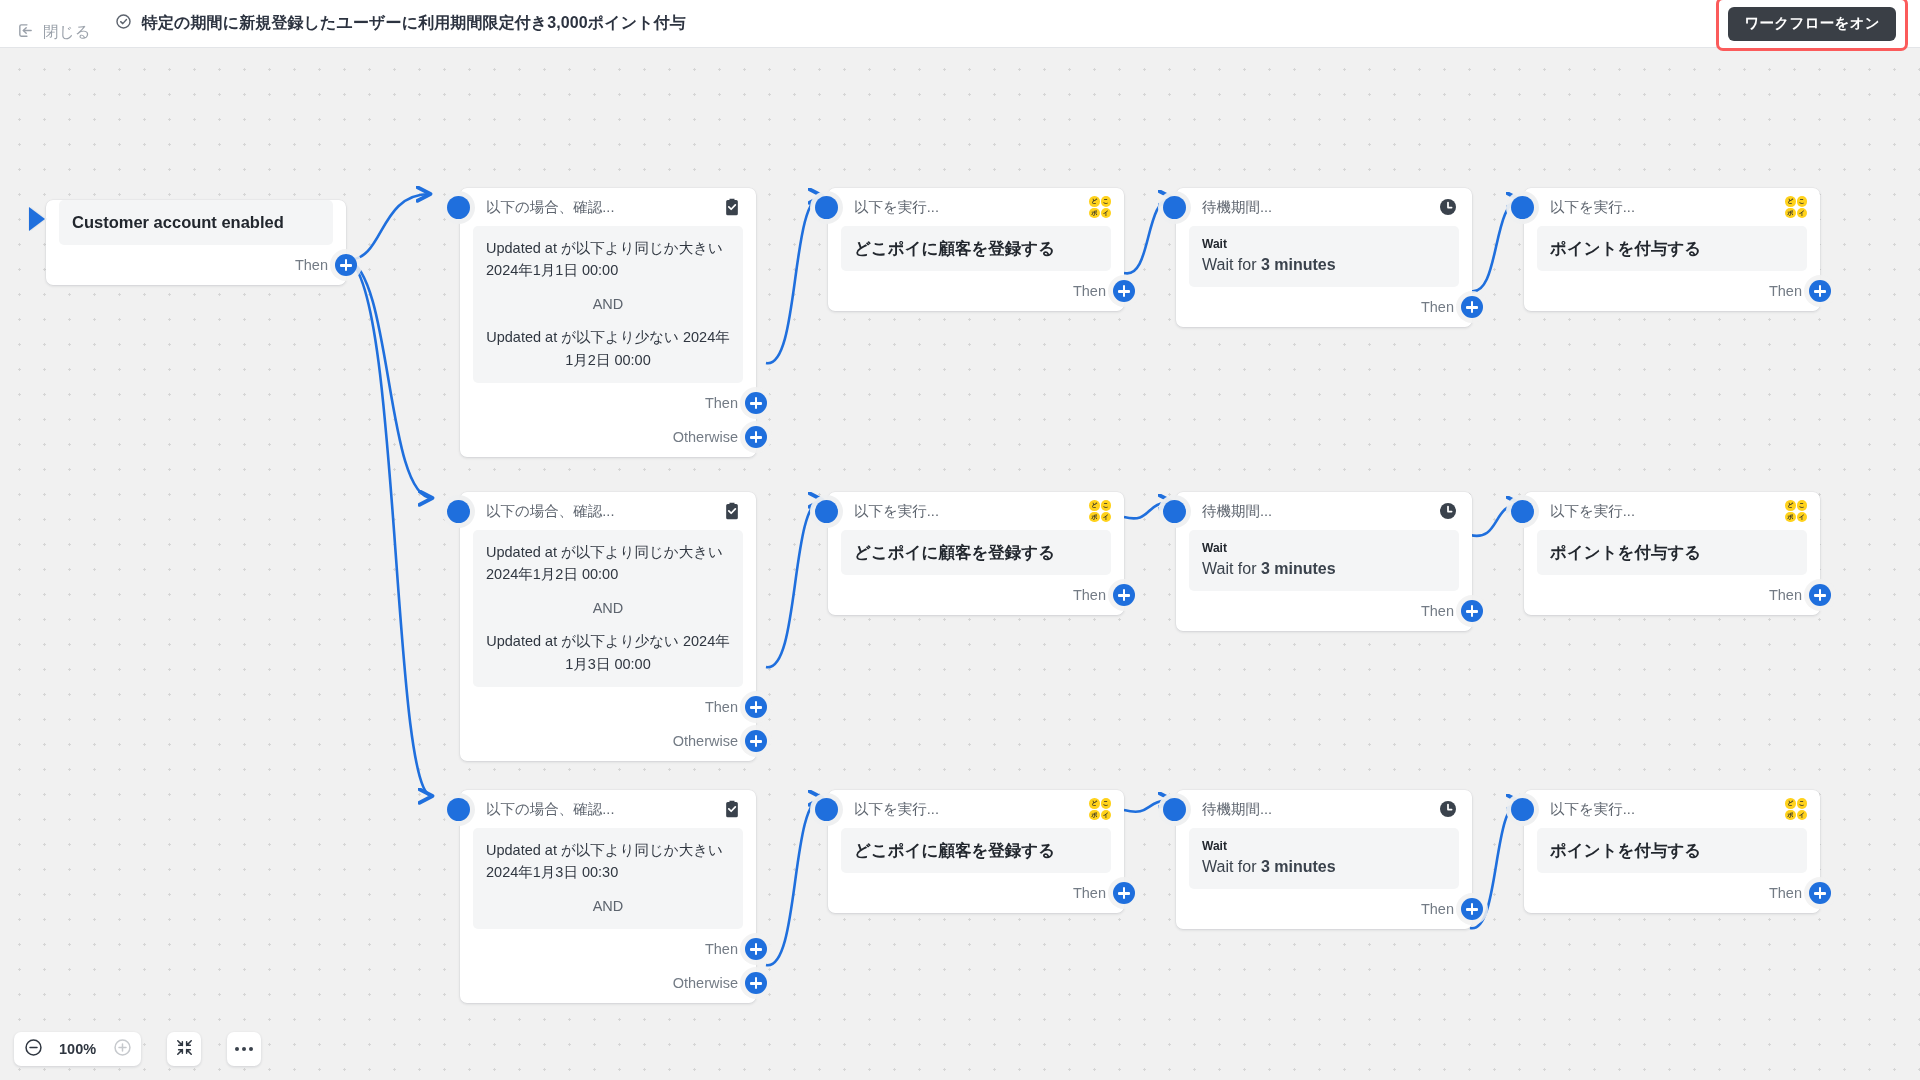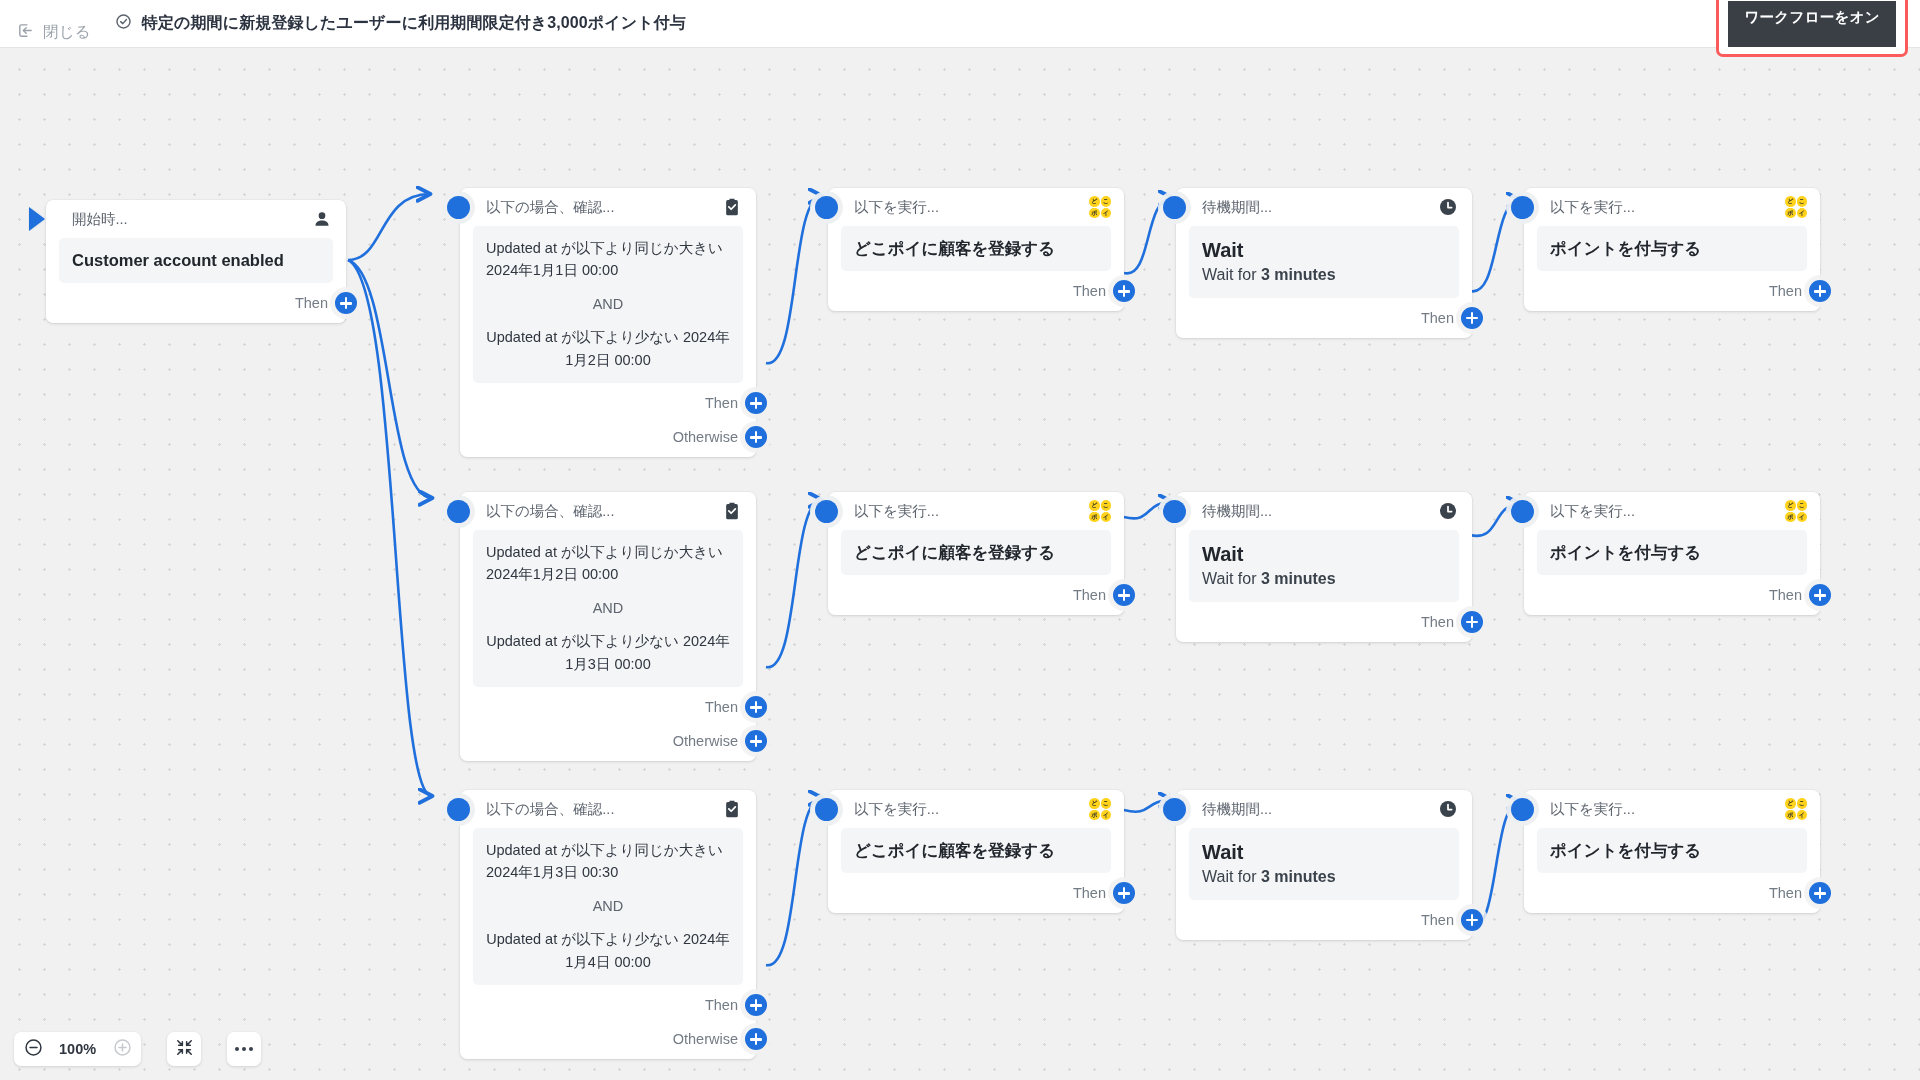--- a/index.html
+++ b/index.html
@@ -67,24 +67,24 @@
     position: relative;
     padding: 7px 9px;
     border: 3px solid #fb5b5b;
     border-radius: 7px;
     background: #ffffff;
   }
   .toggle-btn {
     background: #3a3f46;
     color: #ffffff;
     border: none;
-    border-radius: 0;
+    border-radius: 6px;
     font-size: 14.5px;
     font-weight: bold;
-    padding: 7px 16px 20px 16px;
+    padding: 7px 16px 8px 16px;
     cursor: pointer;
     letter-spacing: .3px;
     font-family: "Liberation Sans", "DejaVu Sans", sans-serif;
     white-space: nowrap;
   }
 
   
   .canvas {
     position: absolute;
     top: 48px; left: 0;
@@ -137,21 +137,21 @@
     border-radius: 5px;
     padding: 11px 13px 12px 13px;
   }
   .node-main-text {
     font-size: 16.5px;
     font-weight: bold;
     color: #22272e;
     line-height: 1.35;
   }
   .wait-title {
-    font-size: 20px;
+    font-size: 12px;
     font-weight: bold;
     color: #22272e;
     line-height: 1.3;
   }
   .wait-sub {
     font-size: 16px;
     color: #3a424c;
     margin-top: 2px;
     line-height: 1.3;
   }
@@ -343,29 +343,20 @@
       <path d="M1470,487 C1500,494 1492,456 1520,456"></path>
 
       <path d="M766,917 C800,924 790,750 822,750"></path>
       <path d="M1124,762 C1152,769 1144,752 1172,752"></path>
       <path d="M1470,880 C1500,887 1492,754 1520,754"></path>
     </g>
   </svg>
 
   <div class="node" style="left:46px; top:152px; width:300px;">
     <span class="trigger-mark"></span>
-    <div class="node-head">
-      <span class="node-head-title">開始時...</span>
-      <span class="node-icon">
-        <svg width="20" height="20" viewBox="0 0 24 24" fill="#3a424c">
-          <circle cx="12" cy="8" r="4"></circle>
-            <path d="M4.2 20c0-4.1 3.5-6.1 7.8-6.1S19.8 15.9 19.8 20z"></path>
-        </svg>
-      </span>
-    </div>
     <div class="node-body">
       <div class="node-main-text">Customer account enabled</div>
     </div>
     <div class="port-row">
       <span class="port-label">Then</span>
       <span class="plus"></span>
     </div>
   </div>
 
   <div class="node" style="left:460px; top:140px; width:296px;">
@@ -427,21 +418,20 @@
       <span class="node-icon">
         <svg width="20" height="20" viewBox="0 0 24 24" fill="#3a424c">
           <path d="M9 2h6v1.6h2.1A1.9 1.9 0 0 1 19 5.5v14.6a1.9 1.9 0 0 1-1.9 1.9H6.9A1.9 1.9 0 0 1 5 20.1V5.5a1.9 1.9 0 0 1 1.9-1.9H9z"></path>
           <path d="M8.2 11.9 11 14.7l5-5.2" fill="none" stroke="#ffffff" stroke-width="2.1" stroke-linecap="round" stroke-linejoin="round"></path>
         </svg>
       </span>
     </div>
     <div class="node-body">
       <div class="cond-line">Updated at が以下より同じか大きい 2024年1月3日 00:30</div>
       <div class="cond-line cond-and">AND</div>
-      <div class="cond-line">Updated at が以下より少ない 2024年1月4日 00:00</div>
     </div>
     <div class="port-row">
       <span class="port-label">Then</span>
       <span class="plus"></span>
     </div>
     <div class="port-row" style="margin-top:-6px;">
       <span class="port-label">Otherwise</span>
       <span class="plus"></span>
     </div>
   </div>

